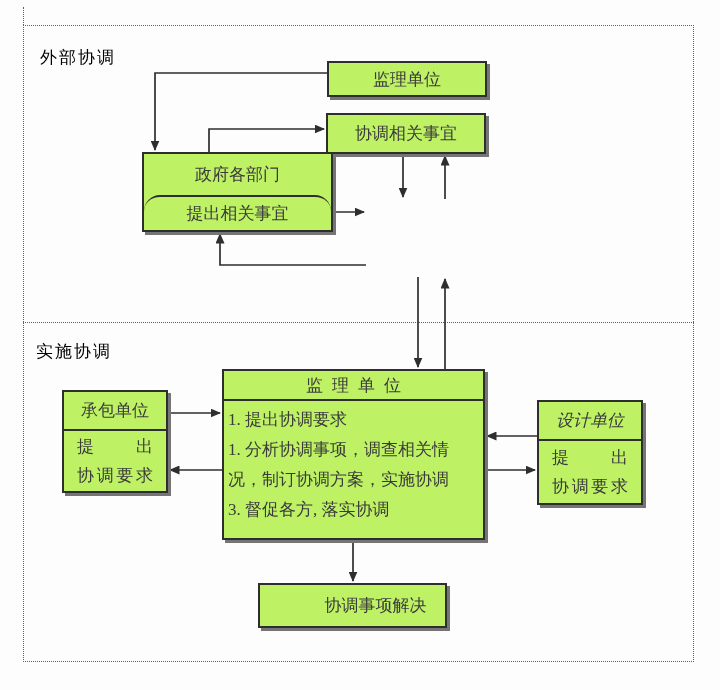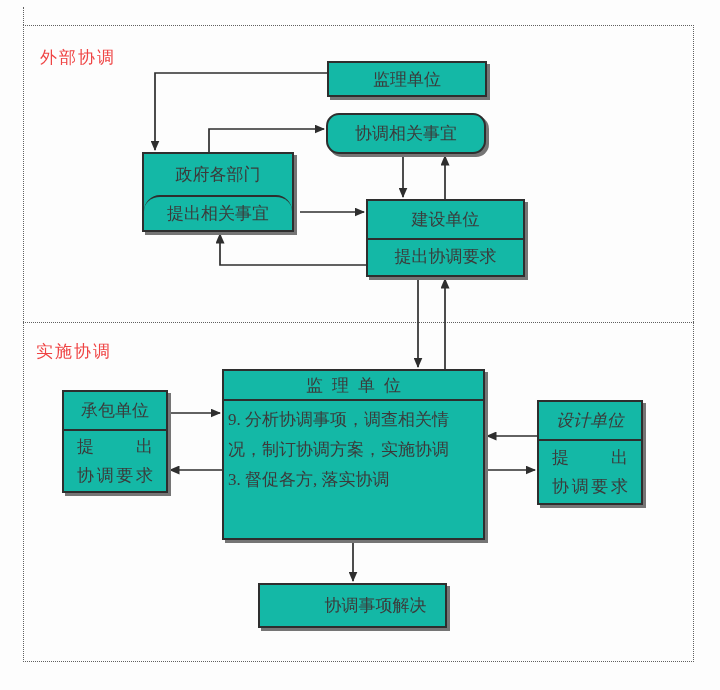--- a/index.html
+++ b/index.html
@@ -19,58 +19,58 @@
   }
   .frame-tick{
     position:absolute;left:23px;top:7px;height:18px;width:0;
     border-left:1.5px dotted #606060;
   }
   .section-divider{
     position:absolute;left:23px;top:322px;width:671px;height:0;
     border-top:1.5px dotted #606060;
   }
   .section-label{
-    position:absolute;font-size:17px;letter-spacing:2px;color:#ef4444;
+    position:absolute;font-size:17px;letter-spacing:2px;color:#000000;
     white-space:nowrap;
   }
   .lbl-external{left:40px;top:46px;}
   .lbl-internal{left:36px;top:340px;}
 
   svg.connectors{position:absolute;left:0;top:0;width:720px;height:690px;}
   svg.connectors polyline, svg.connectors line{
     fill:none;stroke:#2e2e2e;stroke-width:1.7;
   }
 
   .node{
     position:absolute;
-    background:#14b8a6;
+    background:#bef264;
     border:2px solid #2e2e2e;
     box-shadow:3px 3px 0 #757575;
     box-sizing:border-box;
     font-size:17px;
   }
   .cell{
     display:flex;align-items:center;justify-content:center;
     box-sizing:border-box;white-space:nowrap;
   }
   .cell.split{border-top:2px solid #2e2e2e;}
   .two-line{flex-direction:column;justify-content:center;}
   .jline{width:100%;padding:0 13px;box-sizing:border-box;
          text-align:justify;text-align-last:justify;line-height:29px;}
 
   
   .n-supervision-external{left:327px;top:61px;width:160px;height:36px;}
-  .n-coordination-matters{left:326px;top:113px;width:160px;height:41px;border-radius:13px;}
+  .n-coordination-matters{left:326px;top:113px;width:160px;height:41px;}
   .n-resolved{left:258px;top:583px;width:189px;height:45px;padding-left:46px;}
   .n-supervision-external .cell,
   .n-coordination-matters .cell,
   .n-resolved .cell{height:100%;}
 
   
-  .n-government{left:142px;top:152px;width:152px;height:80px;}
+  .n-government{left:142px;top:152px;width:191px;height:80px;}
   .n-government .c1{height:41px;}
   .n-government .c2{height:35px;border-radius:16px;}
   .n-construction{left:366px;top:199px;width:159px;height:78px;}
   .n-construction .c1{height:37px;}
   .n-construction .c2{height:35px;}
   .n-contractor{left:62px;top:390px;width:106px;height:103px;}
   .n-contractor .c1{height:37px;}
   .n-contractor .c2{height:62px;}
   .n-design{left:537px;top:400px;width:106px;height:105px;}
   .n-design .c1{height:37px;font-style:italic;}
@@ -132,45 +132,42 @@
 
   <div class="node n-coordination-matters">
     <div class="cell">协调相关事宜</div>
   </div>
 
   <div class="node n-government">
     <div class="cell c1">政府各部门</div>
     <div class="cell c2 split">提出相关事宜</div>
   </div>
 
-  <div class="node n-construction">
-    <div class="cell c1">建设单位</div>
-    <div class="cell c2 split">提出协调要求</div>
-  </div>
 
   <div class="node n-contractor">
     <div class="cell c1">承包单位</div>
     <div class="cell c2 split two-line">
       <div class="jline">提出</div>
       <div class="jline">协调要求</div>
     </div>
   </div>
 
   <div class="node n-design">
     <div class="cell c1">设计单位</div>
     <div class="cell c2 split two-line">
       <div class="jline">提出</div>
       <div class="jline">协调要求</div>
     </div>
   </div>
 
   <div class="node n-supervision-internal">
     <div class="hdr">监理单位</div>
     <div class="body">
-      <div class="item">9. 分析协调事项，调查相关情况，制订协调方案，实施协调</div>
+      <div class="item">1. 提出协调要求</div>
+      <div class="item">1. 分析协调事项，调查相关情况，制订协调方案，实施协调</div>
       <div class="item">3. 督促各方, 落实协调</div>
     </div>
   </div>
 
   <div class="node n-resolved">
     <div class="cell">协调事项解决</div>
   </div>
 
 </div>
 

